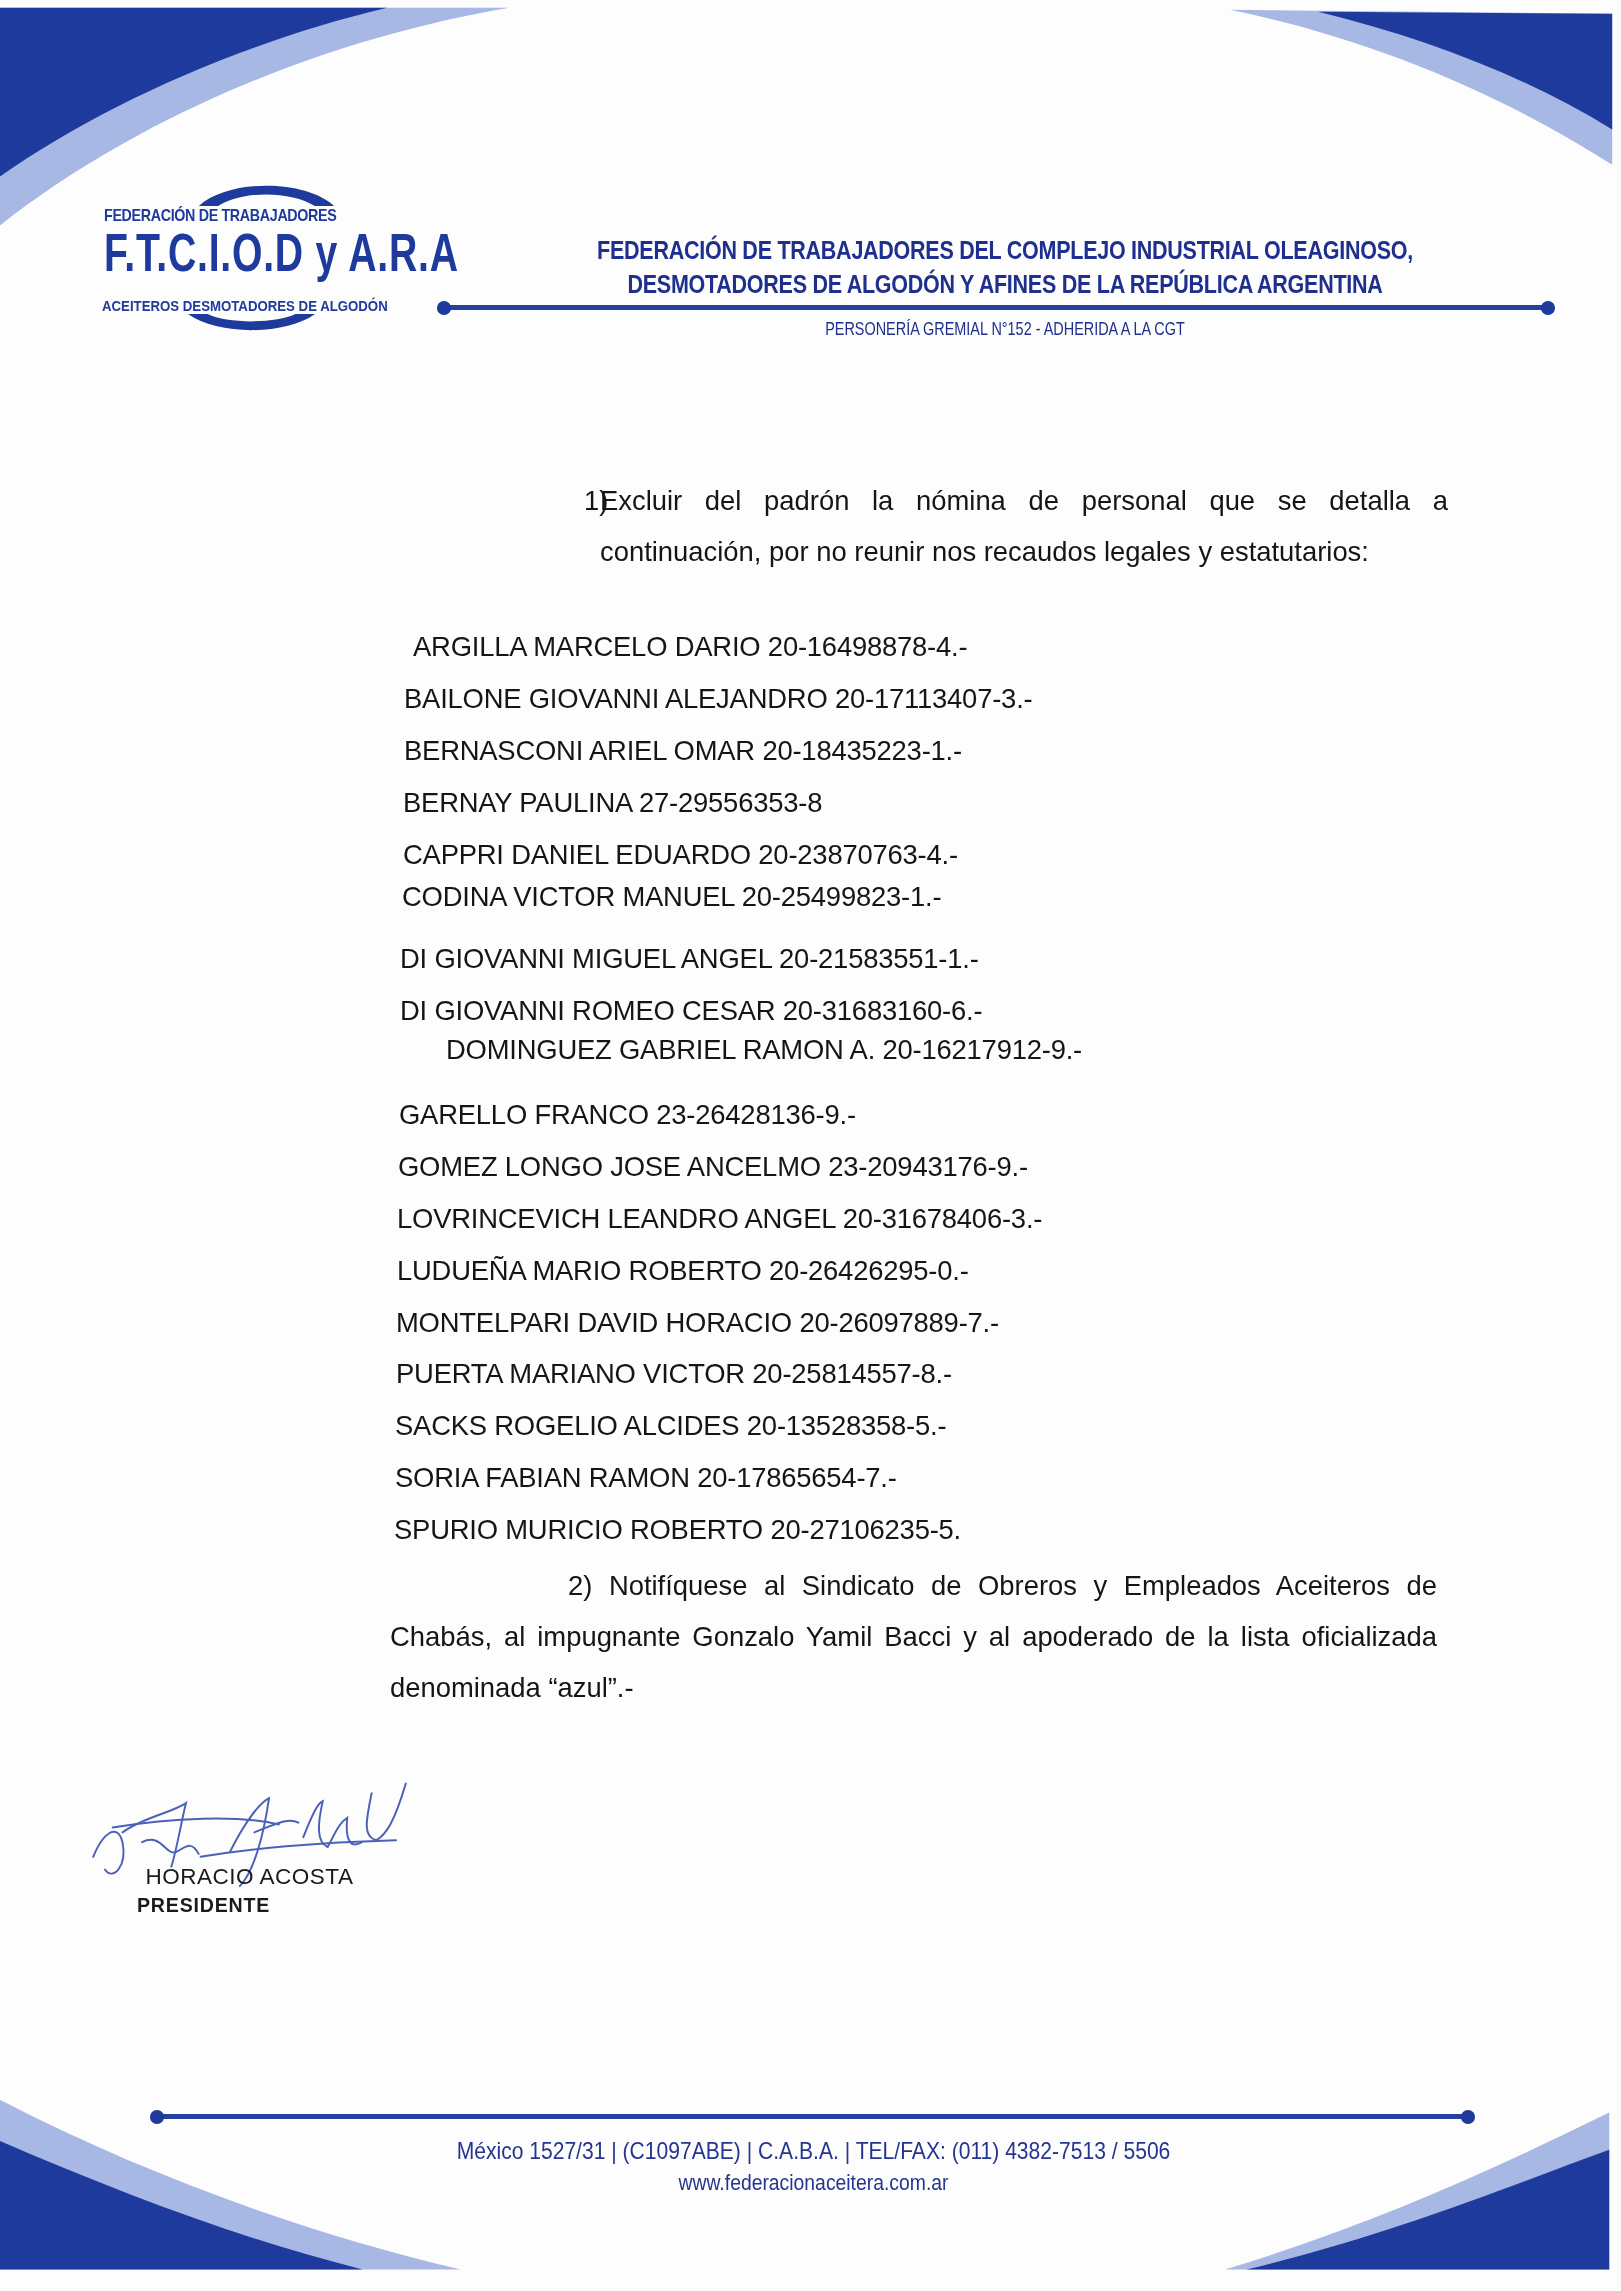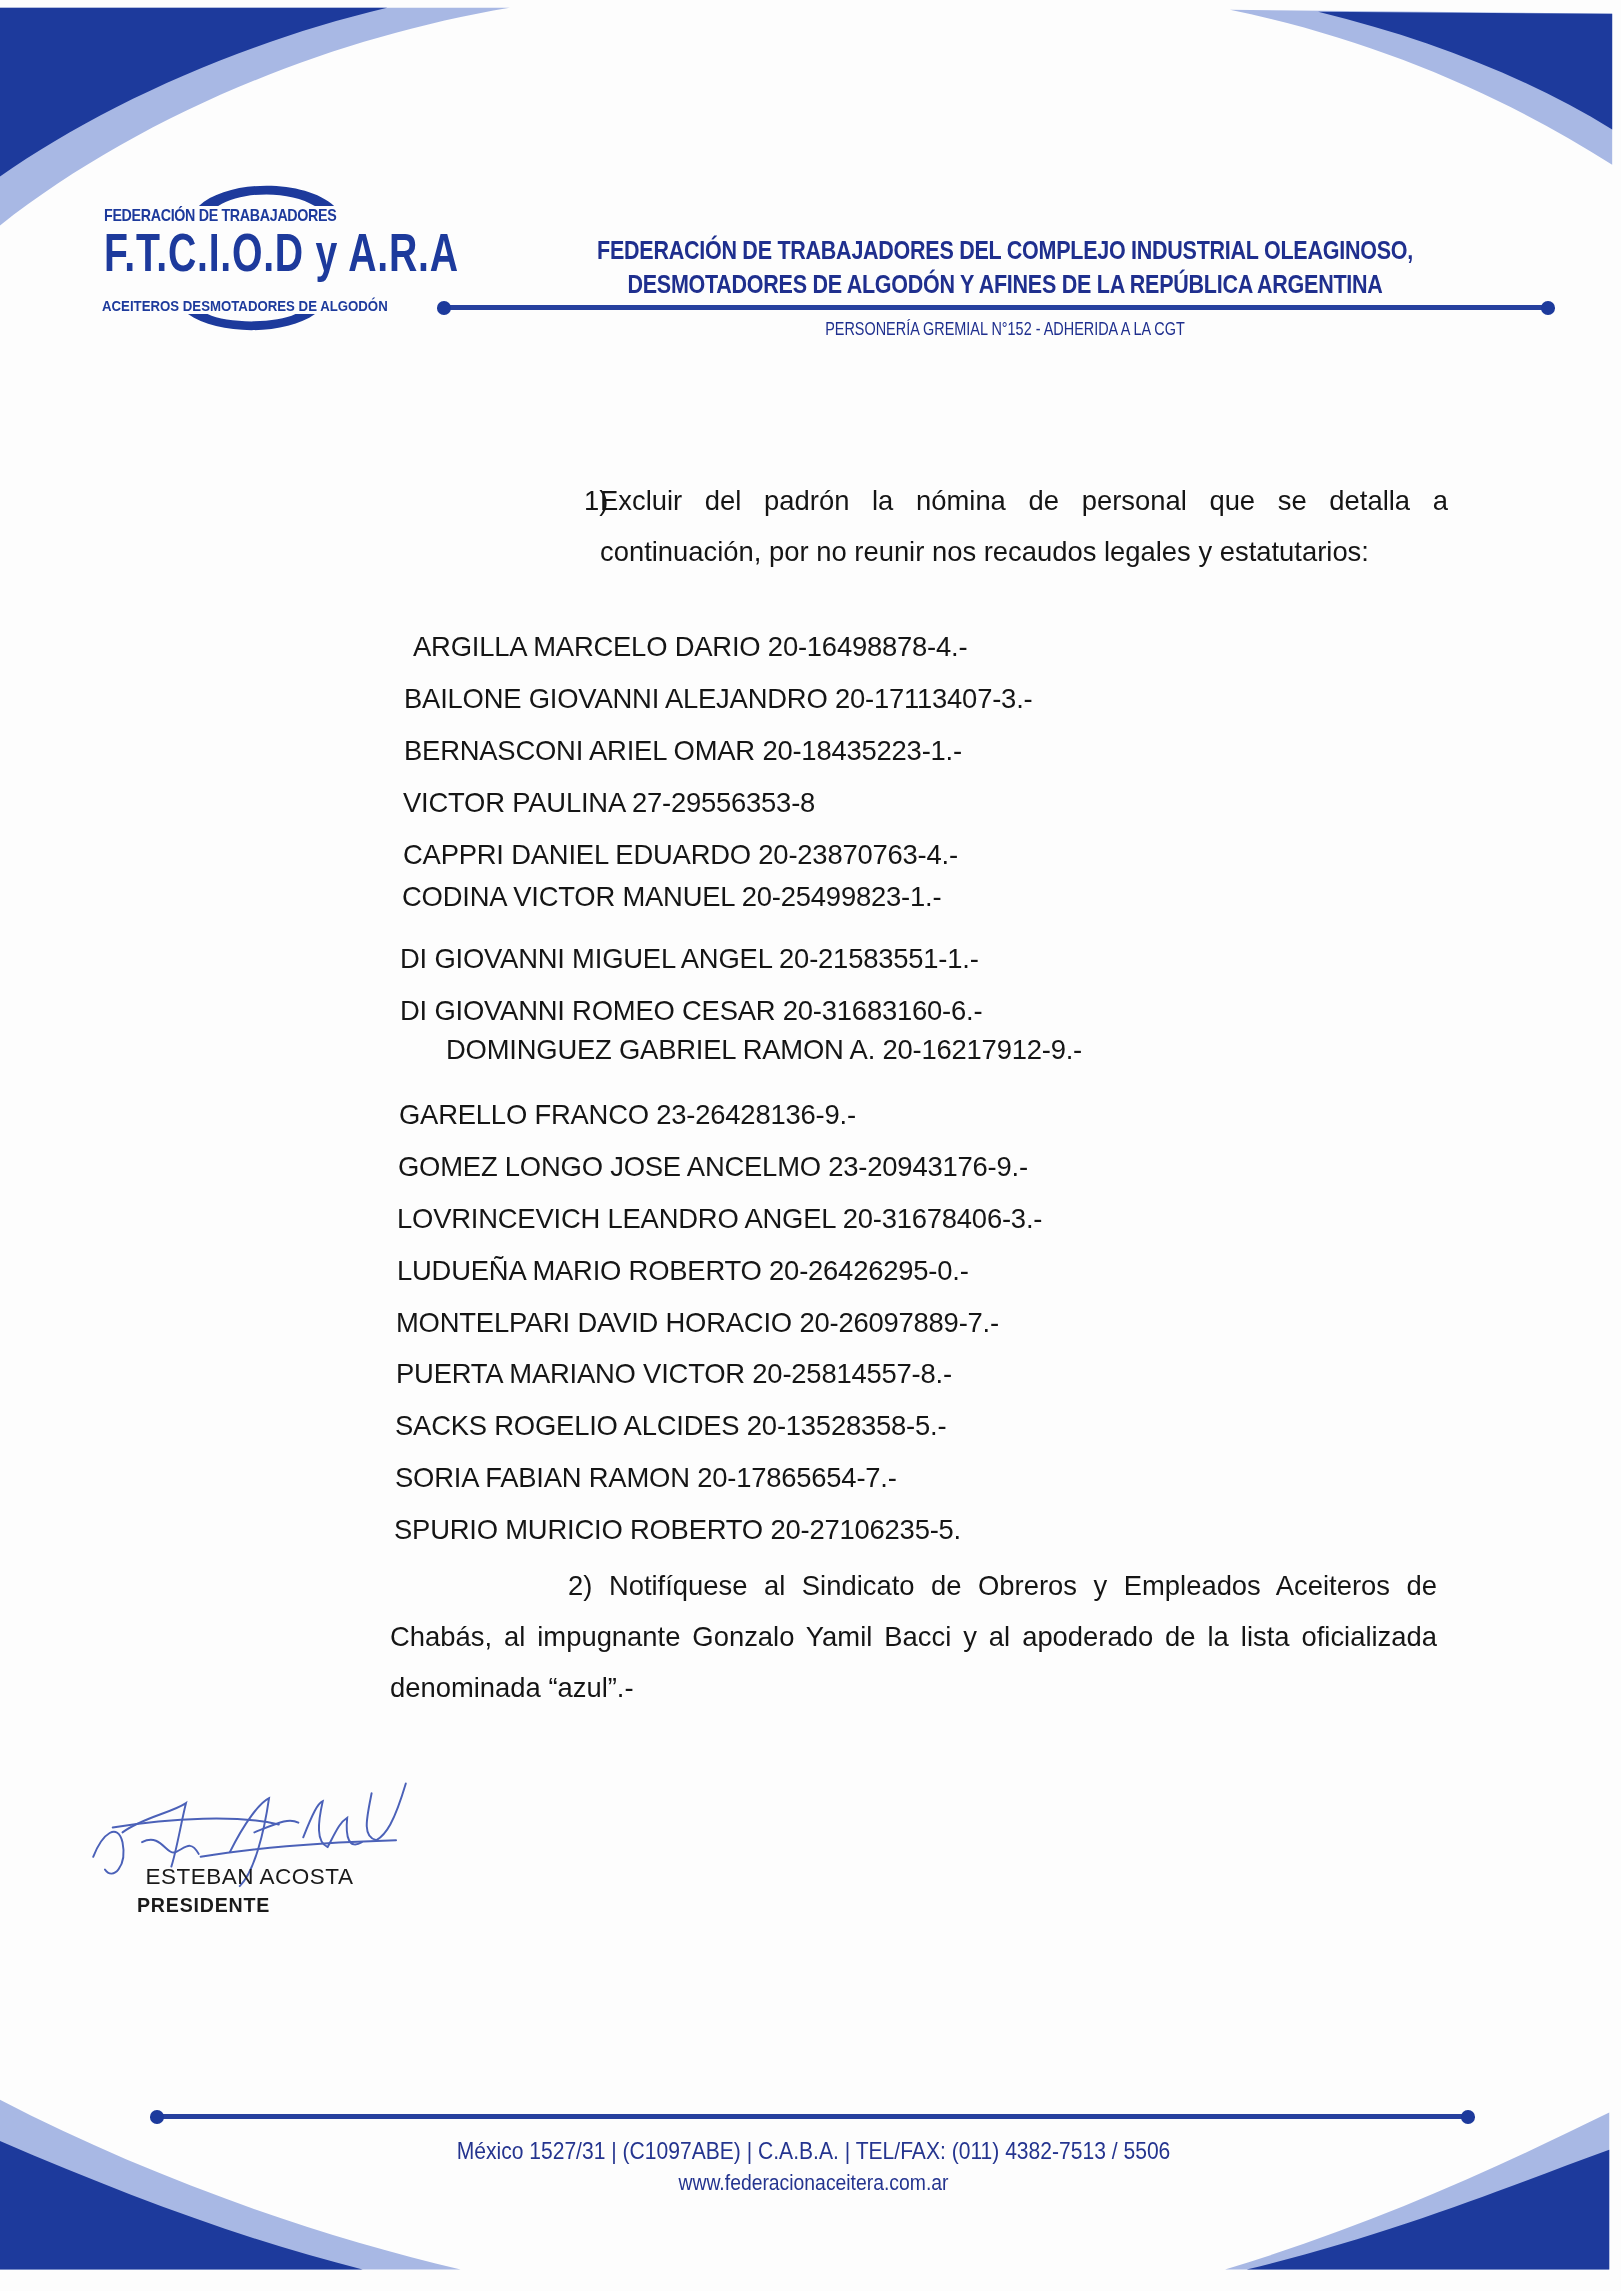--- a/index.html
+++ b/index.html
@@ -83,21 +83,21 @@
 
 <div class="para1">
   <span class="num">1)</span>
   <span class="txt">Excluir del padrón la nómina de personal que se detalla a continuación, por no reunir nos recaudos legales y estatutarios:</span>
 </div>
 
 <div class="list">
   <div class="row" style="left:413px; top:631px;"><span>ARGILLA MARCELO DARIO</span> <span>20-16498878-4.-</span></div>
   <div class="row" style="left:404px; top:683px;"><span>BAILONE GIOVANNI ALEJANDRO</span> <span>20-17113407-3.-</span></div>
   <div class="row" style="left:404px; top:735px;"><span>BERNASCONI ARIEL OMAR</span> <span>20-18435223-1.-</span></div>
-  <div class="row" style="left:403px; top:787px;"><span>VICTOR PAULINA</span> <span>27-29556353-8</span></div>
+  <div class="row" style="left:403px; top:787px;"><span>BERNAY PAULINA</span> <span>27-29556353-8</span></div>
   <div class="row" style="left:403px; top:839px;"><span>CAPPRI DANIEL EDUARDO</span> <span>20-23870763-4.-</span></div>
   <div class="row" style="left:402px; top:881px;"><span>CODINA VICTOR MANUEL</span> <span>20-25499823-1.-</span></div>
   <div class="row" style="left:400px; top:943px;"><span>DI GIOVANNI MIGUEL ANGEL</span> <span>20-21583551-1.-</span></div>
   <div class="row" style="left:400px; top:995px;"><span>DI GIOVANNI ROMEO CESAR</span> <span>20-31683160-6.-</span></div>
   <div class="row" style="left:399px; top:1034px;margin-left:47px;"><span>DOMINGUEZ GABRIEL RAMON A.</span> <span>20-16217912-9.-</span></div>
   <div class="row" style="left:399px; top:1099px;"><span>GARELLO FRANCO</span> <span>23-26428136-9.-</span></div>
   <div class="row" style="left:398px; top:1151px;"><span>GOMEZ LONGO JOSE ANCELMO</span> <span>23-20943176-9.-</span></div>
   <div class="row" style="left:397px; top:1203px;"><span>LOVRINCEVICH LEANDRO ANGEL</span> <span>20-31678406-3.-</span></div>
   <div class="row" style="left:397px; top:1255px;"><span>LUDUEÑA MARIO ROBERTO</span> <span>20-26426295-0.-</span></div>
   <div class="row" style="left:396px; top:1307px;"><span>MONTELPARI DAVID HORACIO</span> <span>20-26097889-7.-</span></div>
@@ -115,21 +115,21 @@
     <path d="M40,70 C60,55 90,50 105,40 C100,60 95,90 90,105"></path>
     <path d="M60,80 C80,70 85,95 95,90 C105,85 110,78 118,92"></path>
     <path d="M30,65 C90,55 160,52 200,62"></path>
     <path d="M150,90 C165,60 180,40 190,35 C185,70 175,110 160,125"></path>
     <path d="M175,70 C200,60 210,55 220,60"></path>
     <path d="M225,75 C235,50 240,40 245,38 C240,60 238,80 250,85 C258,70 262,60 270,55 C268,75 272,88 285,80"></path>
     <path d="M295,30 C290,55 285,75 300,78 C310,72 318,60 330,20"></path>
     <path d="M120,95 C180,85 250,80 320,78"></path>
   </g>
 </svg>
-<div class="sig-name">ESTEBAN ACOSTA</div>
+<div class="sig-name">HORACIO ACOSTA</div>
 <div class="sig-role">PRESIDENTE</div>
 
 <div class="rule" style="left:157px; top:2114px; width:1313px;"></div>
 <div class="rule-dot" style="left:150px; top:2110px;"></div>
 <div class="rule-dot" style="left:1461px; top:2110px;"></div>
 <div class="footer-addr">México 1527/31 | (C1097ABE) | C.A.B.A. | TEL/FAX: (011) 4382-7513 / 5506</div>
 <div class="footer-web">www.federacionaceitera.com.ar</div>
 
 
 </body></html>

